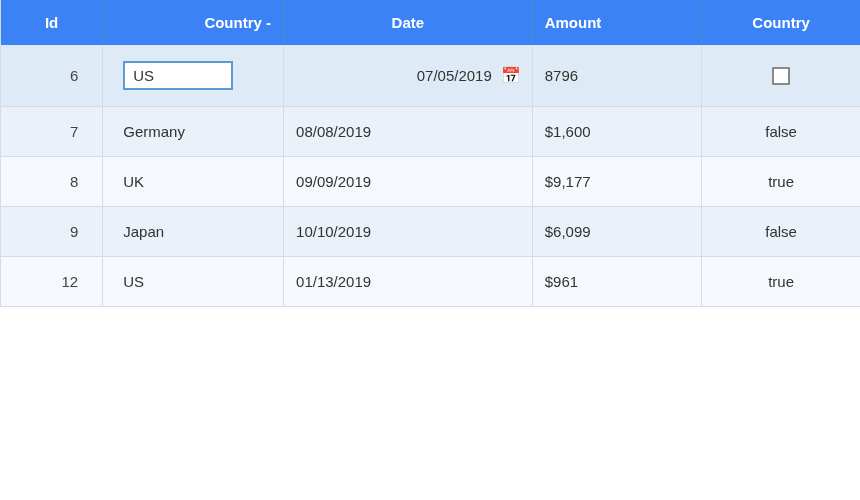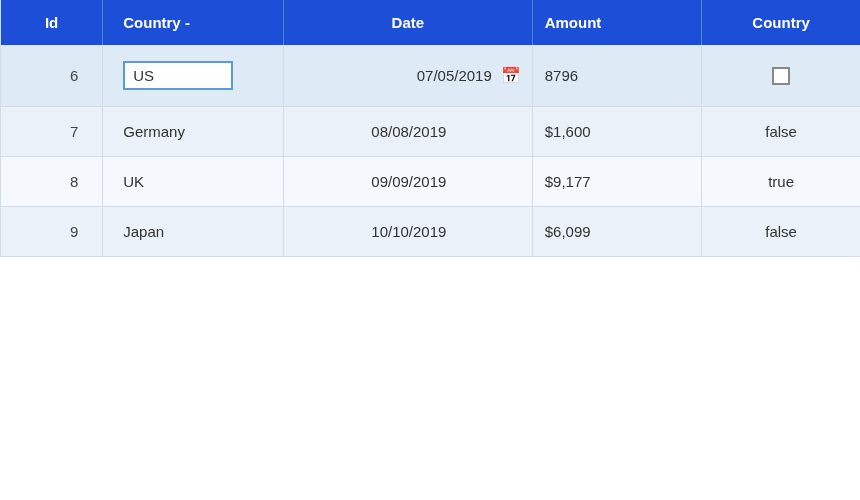--- a/index.html
+++ b/index.html
@@ -20,37 +20,37 @@
       width: 860px;
     }
 
     table {
       width: 100%;
       border-collapse: collapse;
       font-size: 15px;
     }
 
     thead tr {
-      background-color: #1d4ed8;
+      background-color: #3b82f6;
     }
 
     thead th {
       color: #fff;
       font-weight: 700;
       padding: 14px 12px;
       text-align: center;
       border-right: 1px solid #4a8bc4;
     }
 
     thead th:last-child {
       border-right: none;
     }
 
     thead th.col-id { width: 90px; }
-    thead th.col-country { width: 160px; text-align: left; padding-left: 20px; }
+    thead th.col-country { width: 160px; text-align: right; padding-left: 20px; }
     thead th.col-date { width: 220px; }
     thead th.col-amount { width: 150px; }
     thead th.col-active { width: 140px; }
 
     tbody tr {
       border-bottom: 1px solid #d0dce8;
     }
 
     tbody tr:nth-child(even) {
       background-color: #eaf1f8;
@@ -81,21 +81,21 @@
       padding-right: 24px;
       color: #444;
     }
 
     tbody td.col-country {
       text-align: left;
       padding-left: 20px;
     }
 
     tbody td.col-date {
-      text-align: center;
+      text-align: left;
       padding-right: 10px;
     }
 
     .date-cell {
       display: flex;
       align-items: center;
       justify-content: flex-end;
       gap: 10px;
     }
 
@@ -201,15 +201,22 @@
           <td class="col-amount">$9,177</td>
           <td class="col-active">true</td>
         </tr>
         <tr>
           <td class="col-id">9</td>
           <td class="col-country">Japan</td>
           <td class="col-date">10/10/2019</td>
           <td class="col-amount">$6,099</td>
           <td class="col-active">false</td>
         </tr>
+        <tr>
+          <td class="col-id">12</td>
+          <td class="col-country">US</td>
+          <td class="col-date">01/13/2019</td>
+          <td class="col-amount">$961</td>
+          <td class="col-active">true</td>
+        </tr>
       </tbody>
   </table>
 </div>
 
 </body></html>

